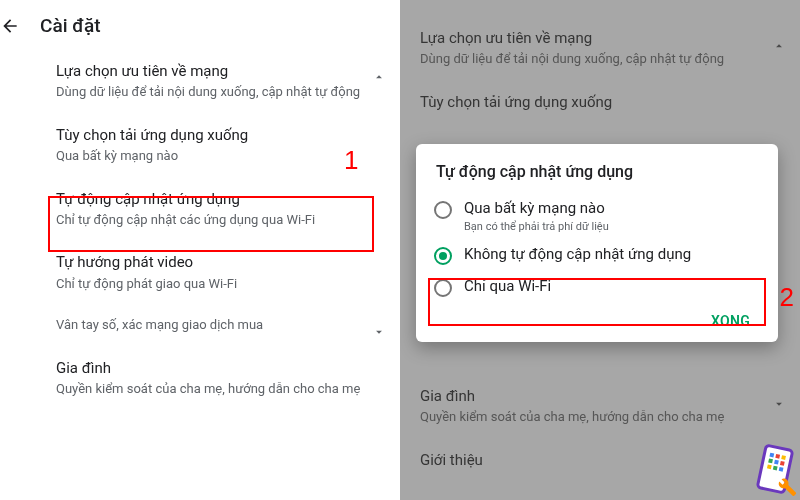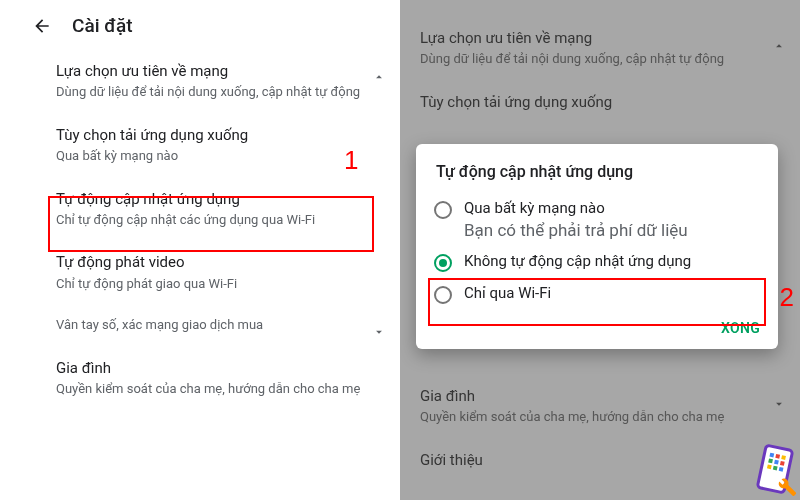--- a/index.html
+++ b/index.html
@@ -18,21 +18,21 @@
       position: relative;
       background: #fff;
       overflow: hidden;
     }
     .panel-right { background: #a7a7a7; }
 
     
     .header {
       display: flex;
       align-items: center;
-      padding: 14px 16px 12px 32px;
+      padding: 14px 16px 12px 0;
     }
     .back-icon {
       width: 20px; height: 20px;
       margin-right: 20px;
       display: flex; align-items: center; justify-content: center;
     }
     .back-icon svg { width: 20px; height: 20px; }
     .header-title {
       font-size: 19px;
       font-weight: 500;
@@ -118,24 +118,24 @@
     }
     .radio.selected::after {
       content: "";
       position: absolute;
       left: 3px; top: 3px;
       width: 8px; height: 8px;
       border-radius: 50%;
       background: #00a060;
     }
     .radio-label { font-size: 15px; color: #202124; line-height: 1.3; }
-    .radio-sub { font-size: 17px; color: #5f6368; margin-top: 1px; }
+    .radio-sub { font-size: 11px; color: #5f6368; margin-top: 1px; }
     .dialog-action {
       text-align: right;
-      padding: 8px 18px 6px 0;
+      padding: 8px 28px 6px 0;
     }
     .dialog-action span {
       color: #00a060;
       font-weight: 600;
       font-size: 14px;
       letter-spacing: 0.3px;
     }
 
     
     .logo {
@@ -204,21 +204,21 @@
       <div class="item-title">Tùy chọn tải ứng dụng xuống</div>
       <div class="item-sub">Qua bất kỳ mạng nào</div>
     </div>
 
     <div class="item">
       <div class="item-title">Tự động cập nhật ứng dụng</div>
       <div class="item-sub">Chỉ tự động cập nhật các ứng dụng qua Wi-Fi</div>
     </div>
 
     <div class="item">
-      <div class="item-title">Tự động phát video</div>
+      <div class="item-title">Tự hướng phát video</div>
       <div class="item-sub">Chỉ tự động phát giao qua Wi-Fi</div>
     </div>
 
     <div class="item">
       <div class="item-sub">Vân tay số, xác mạng giao dịch mua</div>
       <span class="chevron">
         <svg viewBox="0 0 24 24">
             <path d="M7 10l5 5 5-5z" fill="#5f6368"></path>
           </svg>
       </span>

